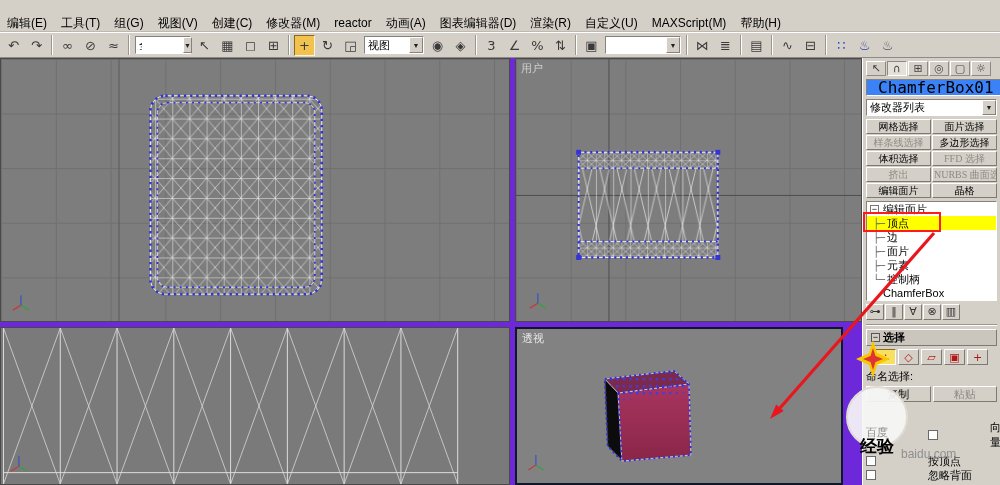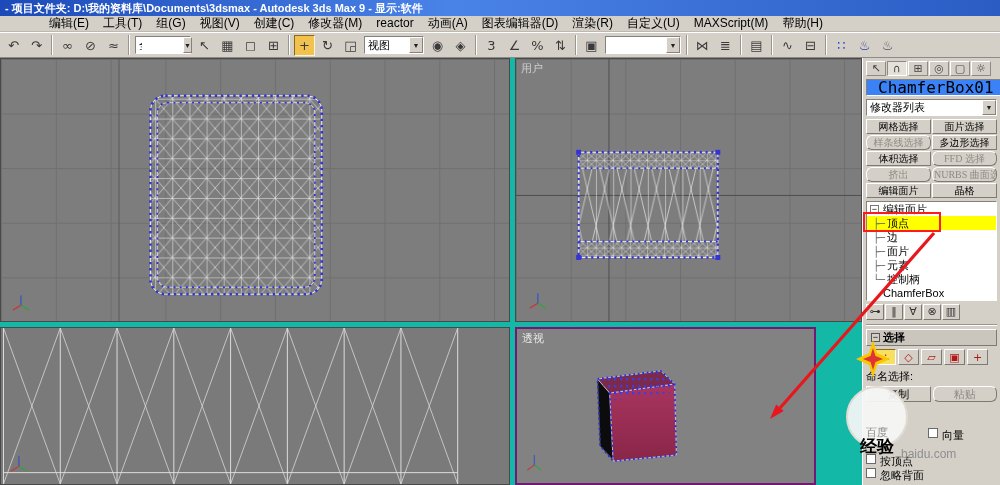--- a/index.html
+++ b/index.html
@@ -5,63 +5,63 @@
   * { box-sizing: border-box; }
   body { margin: 0; background: #555; }
   .app { position: relative; width: 1000px; height: 485px; background: #d4d0c8;
          font-family: "Liberation Sans", "DejaVu Sans", sans-serif; overflow: hidden; }
 
   
   .titlebar { position: absolute; left: 0; top: 0; width: 100%; height: 16px;
     background: linear-gradient(90deg, #1c4ab8, #4a83e8 45%, #2a5cc4);
     color: #fff; font-size: 11px; font-weight: bold; line-height: 16px; padding-left: 5px; white-space: nowrap; }
   .menubar { position: absolute; left: 0; top: 16px; width: 100%; height: 16px; background: #d4d0c8;
-    display: flex; align-items: center; font-size: 12px; border-bottom: 1px solid #bdb9b2; padding-left: 42px; }
+    display: flex; align-items: center; font-size: 12px; border-bottom: 1px solid #bdb9b2; }
   .menu-item { padding: 0 7px; line-height: 15px; color: #000; white-space: nowrap; }
   .toolbar { position: absolute; left: 0; top: 32px; width: 100%; height: 26px;
     border-top: 1px solid #fff; border-bottom: 1px solid #8e8b85; display: flex; align-items: center; padding-left: 2px; }
   .tbtn { width: 21px; height: 21px; display: inline-flex; align-items: center; justify-content: center;
     font-family: "DejaVu Sans", sans-serif; font-size: 13px; color: #3a3a3a; margin: 0 1px; border: 1px solid transparent; }
   .tb-active { background: #f2c24e; border: 1px solid; border-color: #8a6a1a #fff6d8 #fff6d8 #8a6a1a; }
   .tb-sep { width: 2px; height: 20px; border-left: 1px solid #9a968f; border-right: 1px solid #fff; margin: 0 3px; }
   .tb-dd { height: 18px; display: inline-flex; align-items: stretch; background: #fff;
     border: 1px solid; border-color: #86827b #fff #fff #86827b; margin: 0 2px; font-size: 11px; }
   .tb-dd-val { flex: 1; padding: 1px 3px; line-height: 14px; white-space: nowrap; overflow: hidden; }
   .tb-dd-arrow { width: 14px; background: #d4d0c8; border: 1px solid; border-color: #fff #86827b #86827b #fff;
     font-size: 7px; display: flex; align-items: center; justify-content: center; color: #222; }
 
   
-  .viewarea { position: absolute; left: 0; top: 58px; width: 862px; height: 427px; background: #14b8a6; }
+  .viewarea { position: absolute; left: 0; top: 58px; width: 862px; height: 427px; background: #6d28d9; }
   .vp { position: absolute; border: 1px solid #494949; overflow: hidden; background: #7d7d7d; }
   .vp svg { display: block; }
   .vp-label { position: absolute; font-size: 11px; color: #cfcfcf; left: 5px; top: 2px; z-index: 2; }
   #vp1 { left: 0; top: 0; width: 510px; height: 264px; }
   #vp2 { left: 515px; top: 0; width: 347px; height: 264px; }
   #vp3 { left: 0; top: 269px; width: 510px; height: 158px; }
-  #vp4 { left: 515px; top: 269px; width: 301px; height: 158px; border: 2px solid #701a75; }
+  #vp4 { left: 515px; top: 269px; width: 328px; height: 158px; border: 2px solid #0f172a; }
 
   
   .cmdpanel { position: absolute; left: 862px; top: 58px; width: 138px; height: 427px;
     background: #d4d0c8; border-left: 1px solid #fff; padding: 0 3px; font-size: 11px; }
   .cp-tabs { height: 16px; margin-top: 2px; display: flex; gap: 1px; align-items: center; }
   .cp-tab { width: 20px; height: 15px; display: inline-flex; align-items: center; justify-content: center;
     font-family: "DejaVu Sans", sans-serif; font-size: 11px; color: #444;
     border: 1px solid; border-color: #fff #8e8b85 #8e8b85 #fff; background: #d4d0c8; }
   .cp-tab-active { border-color: #8e8b85 #fff #fff #8e8b85; background: #e4e1da; }
   .cp-name { height: 17px; margin-top: 3px; display: flex; gap: 3px; align-items: center; }
   .cp-name-field { flex: 1; height: 17px; background: #3b82f6; border: 1px solid; border-color: #86827b #fff #fff #86827b;
     font-size: 16px; line-height: 15px; padding: 0 11px; font-family: "DejaVu Sans Mono", "Liberation Mono", monospace; }
   .cp-color-swatch { width: 18px; height: 15px; border: 1px solid; border-color: #fff #86827b #86827b #fff; }
   .cp-combo { height: 17px; margin-top: 3px; display: flex; background: #fff;
     border: 1px solid; border-color: #86827b #fff #fff #86827b; align-items: stretch; }
   .cp-combo-val { flex: 1; padding: 1px 3px; line-height: 13px; }
   .cp-grid { margin-top: 3px; display: grid; grid-template-columns: 1fr 1fr; gap: 1px; }
   .cp-btn { height: 15px; background: #d4d0c8; border: 1px solid; border-color: #fff #7d7a74 #7d7a74 #fff;
     font-size: 10px; line-height: 13px; text-align: center; white-space: nowrap; overflow: hidden; color: #000; padding: 0 1px; font-family: Liberation Serif, serif; }
-  .cp-btn.disabled { color: #8d8a84; border-radius: 6px; }
+  .cp-btn.disabled { color: #8d8a84; }
   .cp-stack { margin-top: 3px; height: 100px; background: #fff; border: 1px solid; border-color: #86827b #fff #fff #86827b; overflow: hidden; }
   .stk-row { height: 14px; display: flex; align-items: center; padding-left: 3px; white-space: nowrap; }
   .stk-sel { background: #ffff00; }
   .stk-exp { width: 9px; height: 9px; border: 1px solid #777; background: #fff; font-size: 9px; line-height: 7px;
     text-align: center; margin-right: 4px; flex: none; }
   .stk-tree { color: #666; font-size: 10px; margin: 0 2px 0 3px; flex: none; font-family: "DejaVu Sans Mono", monospace; }
   .stk-pad { width: 13px; flex: none; }
   .stk-label { color: #000; }
   .cp-stacktools { margin-top: 2px; height: 17px; display: flex; gap: 1px; align-items: center; }
   .stk-btn { width: 18px; height: 16px; display: inline-flex; align-items: center; justify-content: center;
@@ -74,41 +74,38 @@
     text-align: center; margin-right: 3px; font-weight: normal; }
   .roll-title { flex: 1; text-align: left; }
   .so-row { margin-top: 3px; display: flex; gap: 2px; justify-content: center; }
   .so-btn { width: 21px; height: 16px; display: inline-flex; align-items: center; justify-content: center;
     font-family: "DejaVu Sans", sans-serif; font-size: 11px; color: #b01818;
     border: 1px solid; border-color: #fff #7d7a74 #7d7a74 #fff; background: #d4d0c8; }
   .so-active { background: #f7df5f; border-color: #8a6a1a #fff #fff #8a6a1a; }
   .cp-label { margin-top: 4px; }
   .cp-2btn { margin-top: 2px; display: flex; gap: 2px; }
   .cp-2btn .cp-btn { flex: 1; height: 16px; font-size: 11px; line-height: 14px; }
-  .cb-row { display: flex; height: 14px; }
+  .cb-row { display: flex; align-items: center; height: 14px; gap: 48px; }
   .cb { width: 10px; height: 10px; background: #fff; border: 1px solid #6a6a6a; margin-right: 4px; flex: none; }
 
   
   .overlay { position: absolute; left: 0; top: 0; z-index: 40; pointer-events: none; }
   .wm-star { position: absolute; left: 856px; top: 340px; z-index: 45; pointer-events: none; }
   .wm-circle { position: absolute; left: 846px; top: 386px; width: 62px; height: 62px; border-radius: 50%;
     background: rgba(246,246,246,.93); border: 2px solid #e0dcd4; z-index: 45; pointer-events: none;
     display: flex; flex-direction: column; align-items: center; justify-content: center; }
   .wm-top { font-size: 11px; color: #8a8a8a; line-height: 12px; margin-top: 48px; }
   .wm-bottom { font-size: 17px; color: #000000; font-weight: bold; line-height: 18px; }
   .wm-domain { position: absolute; left: 901px; top: 447px; font-size: 12px; color: #8f8f8f; z-index: 45; pointer-events: none; }
 </style>
 </head>
 <body>
 
 <div class="app">
 
-  <div class="titlebar">
-    <span>- 项目文件夹: D:\我的资料库\Documents\3dsmax    - Autodesk 3ds Max 9    - 显示:软件</span>
-  </div>
 
   <div class="menubar">
       <span class="menu-item">编辑(E)</span>
       <span class="menu-item">工具(T)</span>
       <span class="menu-item">组(G)</span>
       <span class="menu-item">视图(V)</span>
       <span class="menu-item">创建(C)</span>
       <span class="menu-item">修改器(M)</span>
       <span class="menu-item">reactor</span>
       <span class="menu-item">动画(A)</span>

